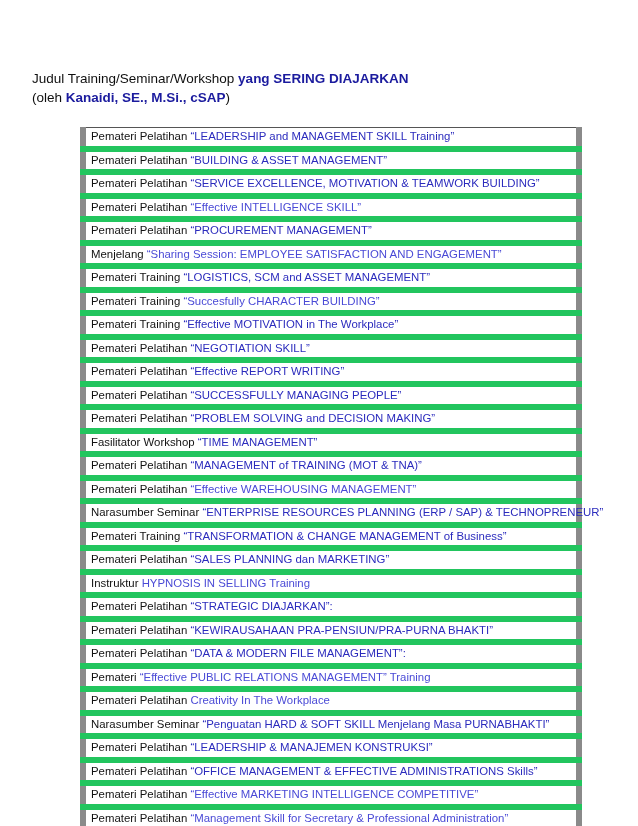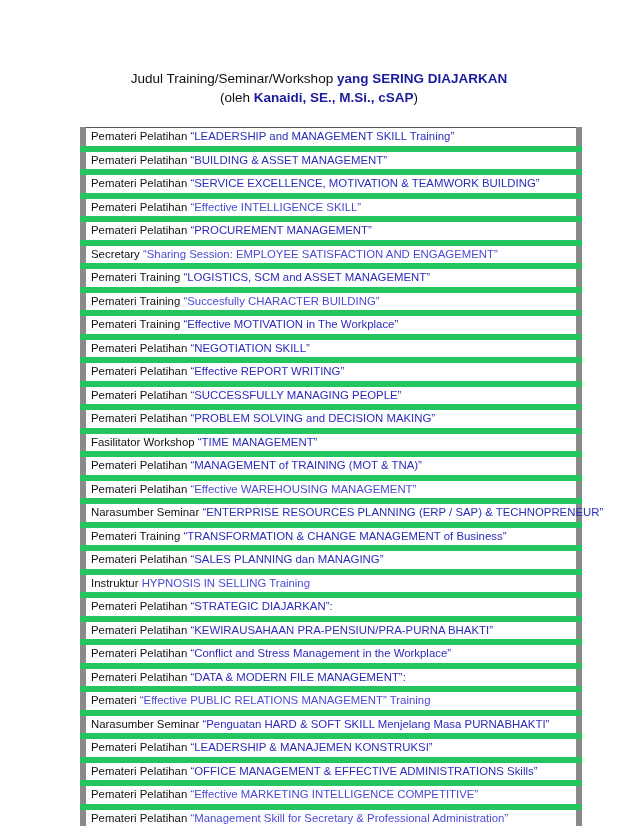--- a/index.html
+++ b/index.html
@@ -19,23 +19,23 @@
   .page {
     width: 638px;
     height: 826px;
     box-sizing: border-box;
     padding: 0;
     position: relative;
   }
 
   
   .title-block {
-    text-align: center;
     padding-top: 70px;
     line-height: 1.38;
+    padding-left: 32px;
   }
   .title-line {
     font-size: 13.5px;
     white-space: nowrap;
   }
   .t-plain {
     color: #0f0f0f;
     font-weight: normal;
   }
   .t-accent {
@@ -106,21 +106,21 @@
           <tr>
             <td class="row-cell"><span class="pfx">Pemateri Pelatihan </span><span class="ttl">“SERVICE EXCELLENCE, MOTIVATION   &amp; TEAMWORK BUILDING”</span></td>
           </tr>
           <tr>
             <td class="row-cell"><span class="pfx">Pemateri Pelatihan </span><span class="ttl-soft">“Effective INTELLIGENCE  SKILL”</span></td>
           </tr>
           <tr>
             <td class="row-cell"><span class="pfx">Pemateri Pelatihan </span><span class="ttl">“PROCUREMENT MANAGEMENT”</span></td>
           </tr>
           <tr>
-            <td class="row-cell"><span class="pfx">Secretary </span><span class="ttl-soft">“Sharing Session: EMPLOYEE SATISFACTION AND ENGAGEMENT”</span></td>
+            <td class="row-cell"><span class="pfx">Menjelang </span><span class="ttl-soft">“Sharing Session: EMPLOYEE SATISFACTION AND ENGAGEMENT”</span></td>
           </tr>
           <tr>
             <td class="row-cell"><span class="pfx">Pemateri Training </span><span class="ttl">“LOGISTICS, SCM and ASSET MANAGEMENT”</span></td>
           </tr>
           <tr>
             <td class="row-cell"><span class="pfx">Pemateri  Training </span><span class="ttl-soft">“Succesfully CHARACTER  BUILDING”</span></td>
           </tr>
           <tr>
             <td class="row-cell"><span class="pfx">Pemateri Training </span><span class="ttl">“Effective MOTIVATION  in The Workplace”</span></td>
           </tr>
@@ -145,39 +145,39 @@
           <tr>
             <td class="row-cell"><span class="pfx">Pemateri Pelatihan </span><span class="ttl-soft">“Effective WAREHOUSING MANAGEMENT”</span></td>
           </tr>
           <tr>
             <td class="row-cell"><span class="pfx">Narasumber Seminar </span><span class="ttl">“ENTERPRISE RESOURCES PLANNING  (ERP / SAP) &amp; TECHNOPRENEUR”</span></td>
           </tr>
           <tr>
             <td class="row-cell"><span class="pfx">Pemateri Training </span><span class="ttl">“TRANSFORMATION  &amp; CHANGE MANAGEMENT  of Business”</span></td>
           </tr>
           <tr>
-            <td class="row-cell"><span class="pfx">Pemateri Pelatihan </span><span class="ttl">“SALES PLANNING  dan MANAGING”</span></td>
+            <td class="row-cell"><span class="pfx">Pemateri Pelatihan </span><span class="ttl">“SALES PLANNING  dan MARKETING”</span></td>
           </tr>
           <tr>
             <td class="row-cell"><span class="pfx">Instruktur </span><span class="ttl-soft">HYPNOSIS IN SELLING  Training</span></td>
           </tr>
           <tr>
             <td class="row-cell"><span class="pfx">Pemateri Pelatihan </span><span class="ttl">“STRATEGIC DIAJARKAN”:</span></td>
           </tr>
           <tr>
             <td class="row-cell"><span class="pfx">Pemateri Pelatihan </span><span class="ttl">“KEWIRAUSAHAAN  PRA-PENSIUN/PRA-PURNA  BHAKTI”</span></td>
           </tr>
           <tr>
-            <td class="row-cell"><span class="pfx">Pemateri Pelatihan </span><span class="ttl">“Conflict and Stress Management in the Workplace”</span></td>
-          </tr>
-          <tr>
             <td class="row-cell"><span class="pfx">Pemateri Pelatihan </span><span class="ttl">“DATA &amp; MODERN FILE MANAGEMENT”:</span></td>
           </tr>
           <tr>
             <td class="row-cell"><span class="pfx">Pemateri </span><span class="ttl-soft">“Effective PUBLIC  RELATIONS MANAGEMENT”  Training</span></td>
+          </tr>
+          <tr>
+            <td class="row-cell"><span class="pfx">Pemateri Pelatihan </span><span class="ttl-soft">Creativity In The Workplace</span></td>
           </tr>
           <tr>
             <td class="row-cell"><span class="pfx">Narasumber Seminar </span><span class="ttl">“Penguatan HARD &amp; SOFT SKILL Menjelang Masa PURNABHAKTI”</span></td>
           </tr>
           <tr>
             <td class="row-cell"><span class="pfx">Pemateri Pelatihan </span><span class="ttl">“LEADERSHIP &amp; MANAJEMEN  KONSTRUKSI”</span></td>
           </tr>
           <tr>
             <td class="row-cell"><span class="pfx">Pemateri Pelatihan </span><span class="ttl">“OFFICE MANAGEMENT  &amp; EFFECTIVE ADMINISTRATIONS  Skills”</span></td>
           </tr>

